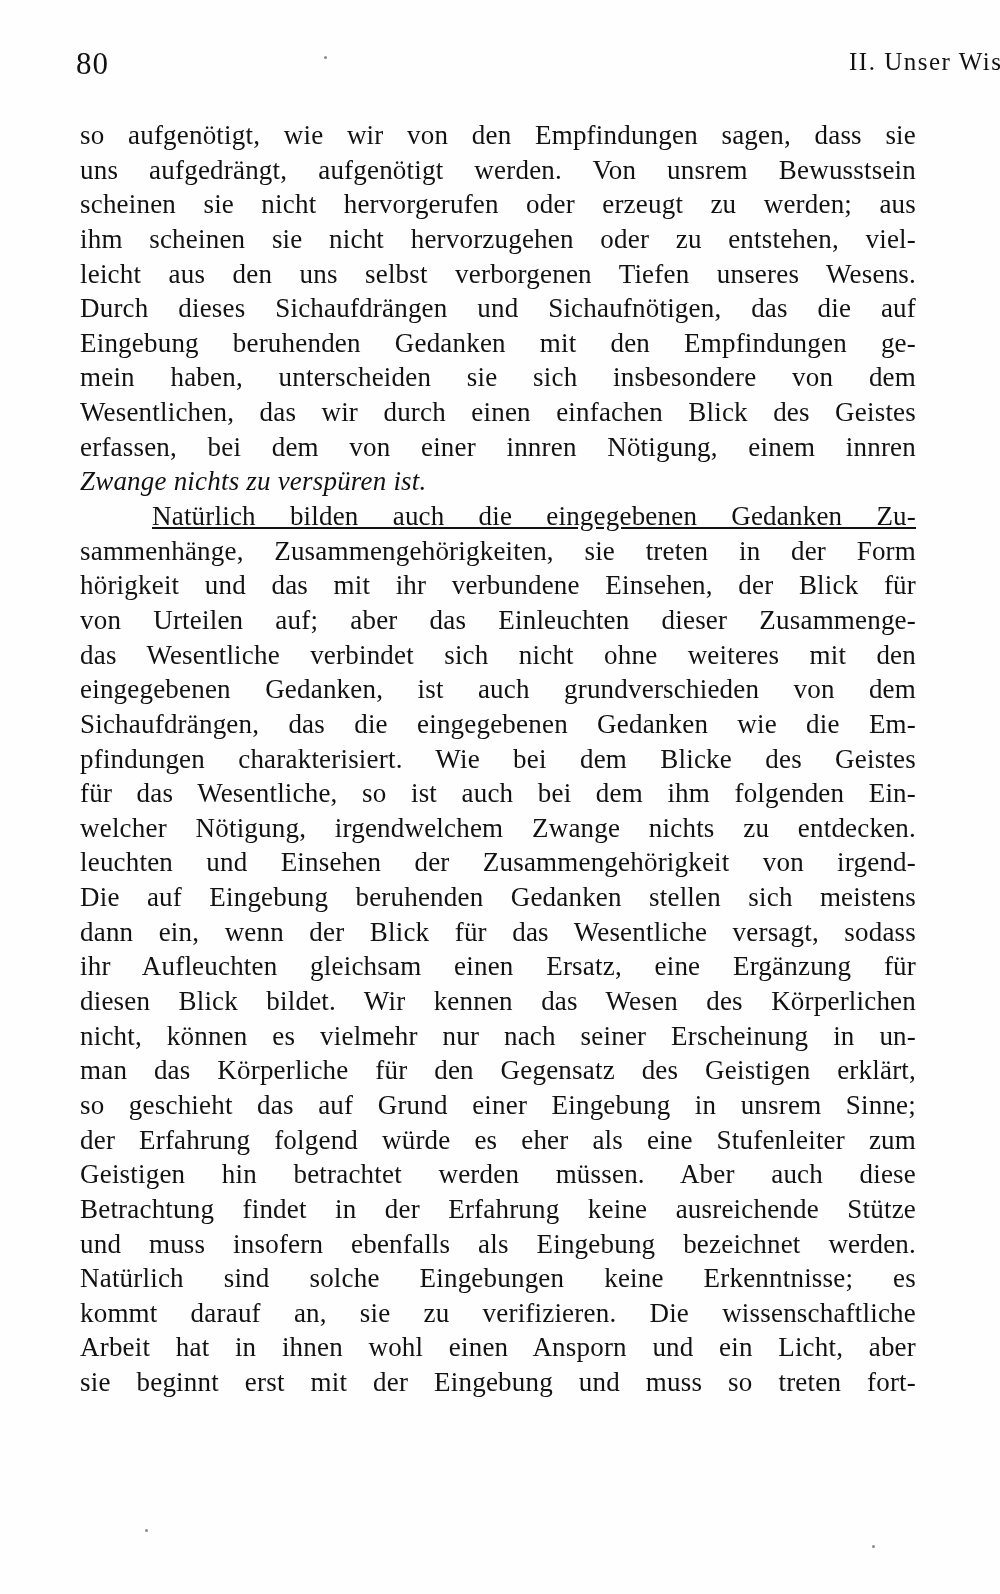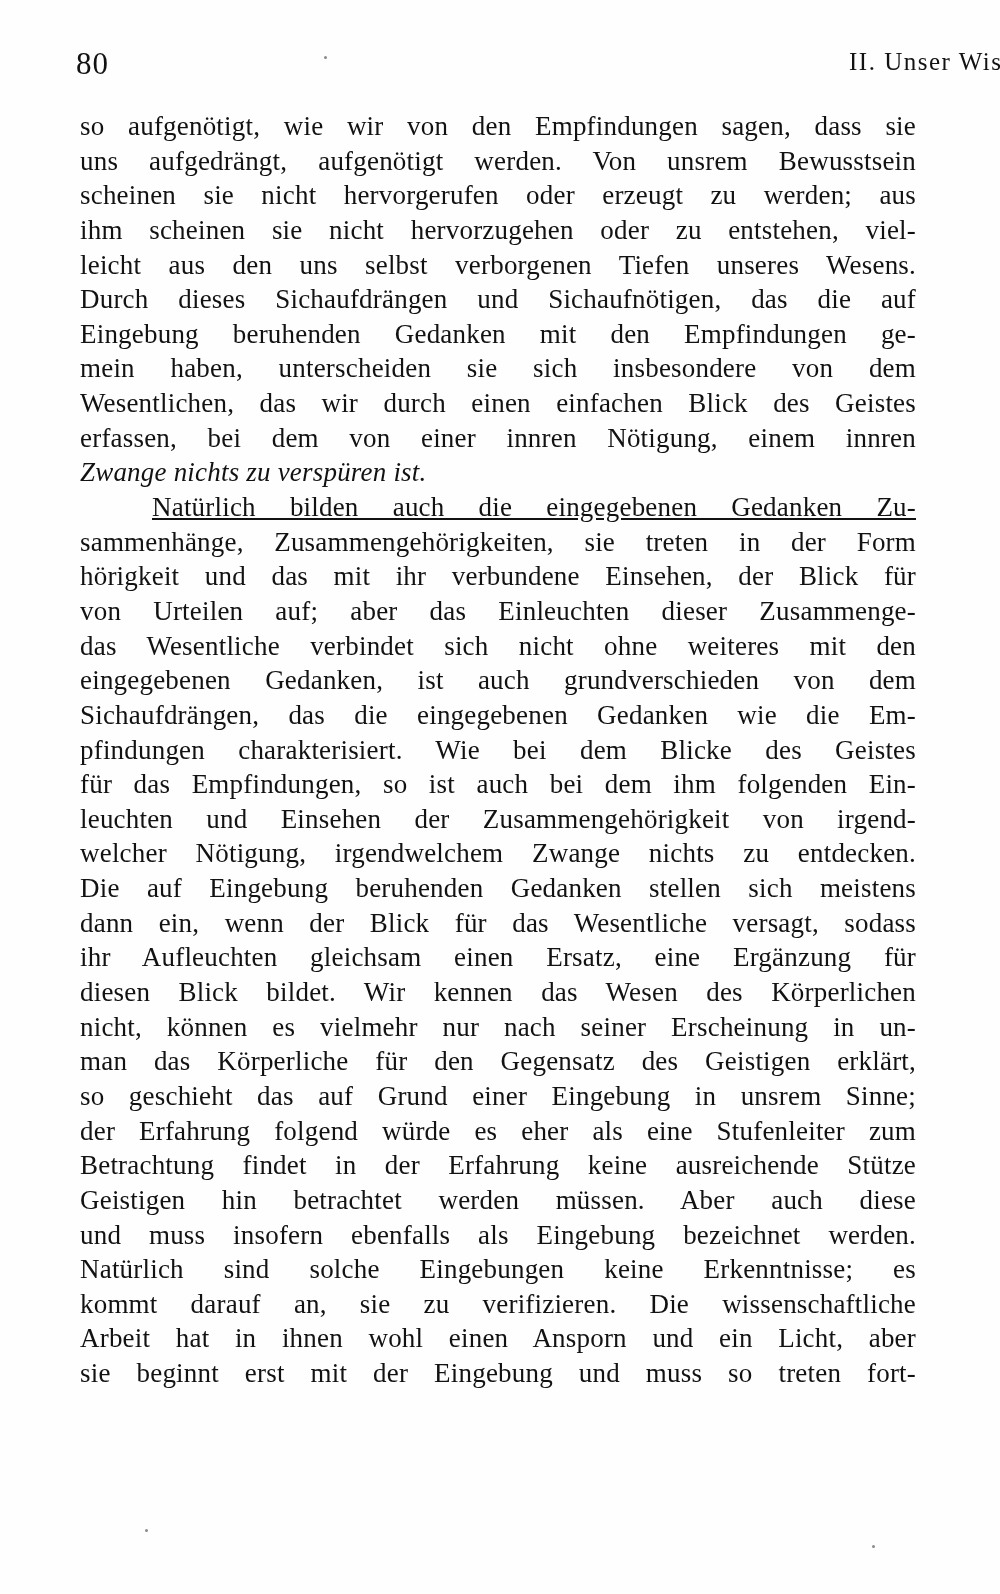--- a/index.html
+++ b/index.html
@@ -35,21 +35,21 @@
     position: absolute;
     left: 0;
     width: 100%;
     top: 4px;
     text-align: right;
     font-size: 25px;
     letter-spacing: 1.5px;
   }
   .body-text {
     position: absolute;
-    top: 109px;
+    top: 118px;
     left: 80px;
     width: 836px;
     font-size: 27px;
     letter-spacing: 0.2px;
   }
   .line {
     height: 34.65px;
     line-height: 34.65px;
     text-align: justify;
     text-align-last: justify;
@@ -96,33 +96,33 @@
       <div class="line">erfassen, bei dem von einer innren Nötigung, einem innren</div>
       <div class="line para-end">Zwange nichts zu verspüren ist.</div>
       <div class="line indent">Natürlich bilden auch die eingegebenen Gedanken Zu-</div>
       <div class="line">sammenhänge, Zusammengehörigkeiten, sie treten in der Form</div>
       <div class="line">hörigkeit und das mit ihr verbundene Einsehen, der Blick für</div>
       <div class="line">von Urteilen auf; aber das Einleuchten dieser Zusammenge-</div>
       <div class="line">das Wesentliche verbindet sich nicht ohne weiteres mit den</div>
       <div class="line">eingegebenen Gedanken, ist auch grundverschieden von dem</div>
       <div class="line">Sichaufdrängen, das die eingegebenen Gedanken wie die Em-</div>
       <div class="line">pfindungen charakterisiert.  Wie bei dem Blicke des Geistes</div>
-      <div class="line">für das Empfindungen, so ist auch bei dem ihm folgenden Ein-</div>
+      <div class="line">für das Wesentliche, so ist auch bei dem ihm folgenden Ein-</div>
+      <div class="line">welcher Nötigung, irgendwelchem Zwange nichts zu entdecken.</div>
       <div class="line">leuchten und Einsehen der Zusammengehörigkeit von irgend-</div>
-      <div class="line">welcher Nötigung, irgendwelchem Zwange nichts zu entdecken.</div>
       <div class="line">Die auf Eingebung beruhenden Gedanken stellen sich meistens</div>
       <div class="line">dann ein, wenn der Blick für das Wesentliche versagt, sodass</div>
       <div class="line">ihr Aufleuchten gleichsam einen Ersatz, eine Ergänzung für</div>
       <div class="line">diesen Blick bildet.  Wir kennen das Wesen des Körperlichen</div>
       <div class="line">nicht, können es vielmehr nur nach seiner Erscheinung in un-</div>
       <div class="line">man das Körperliche für den Gegensatz des Geistigen erklärt,</div>
       <div class="line">so geschieht das auf Grund einer Eingebung in  unsrem Sinne;</div>
       <div class="line">der Erfahrung folgend würde es eher als eine Stufenleiter zum</div>
+      <div class="line">Geistigen hin betrachtet werden müssen.  Aber auch diese</div>
       <div class="line">Betrachtung findet in der Erfahrung keine ausreichende Stütze</div>
-      <div class="line">Geistigen hin betrachtet werden müssen.  Aber auch diese</div>
       <div class="line">und muss insofern ebenfalls als Eingebung bezeichnet werden.</div>
       <div class="line">Natürlich sind solche Eingebungen keine Erkenntnisse; es</div>
       <div class="line">kommt darauf an, sie zu verifizieren.  Die wissenschaftliche</div>
       <div class="line">Arbeit hat in ihnen wohl einen Ansporn und ein Licht, aber</div>
       <div class="line">sie beginnt erst mit der Eingebung und muss so treten fort-</div>
     </div>
 
   <span class="speck speck-1"></span>
   <span class="speck speck-2"></span>
   <span class="speck speck-3"></span>

